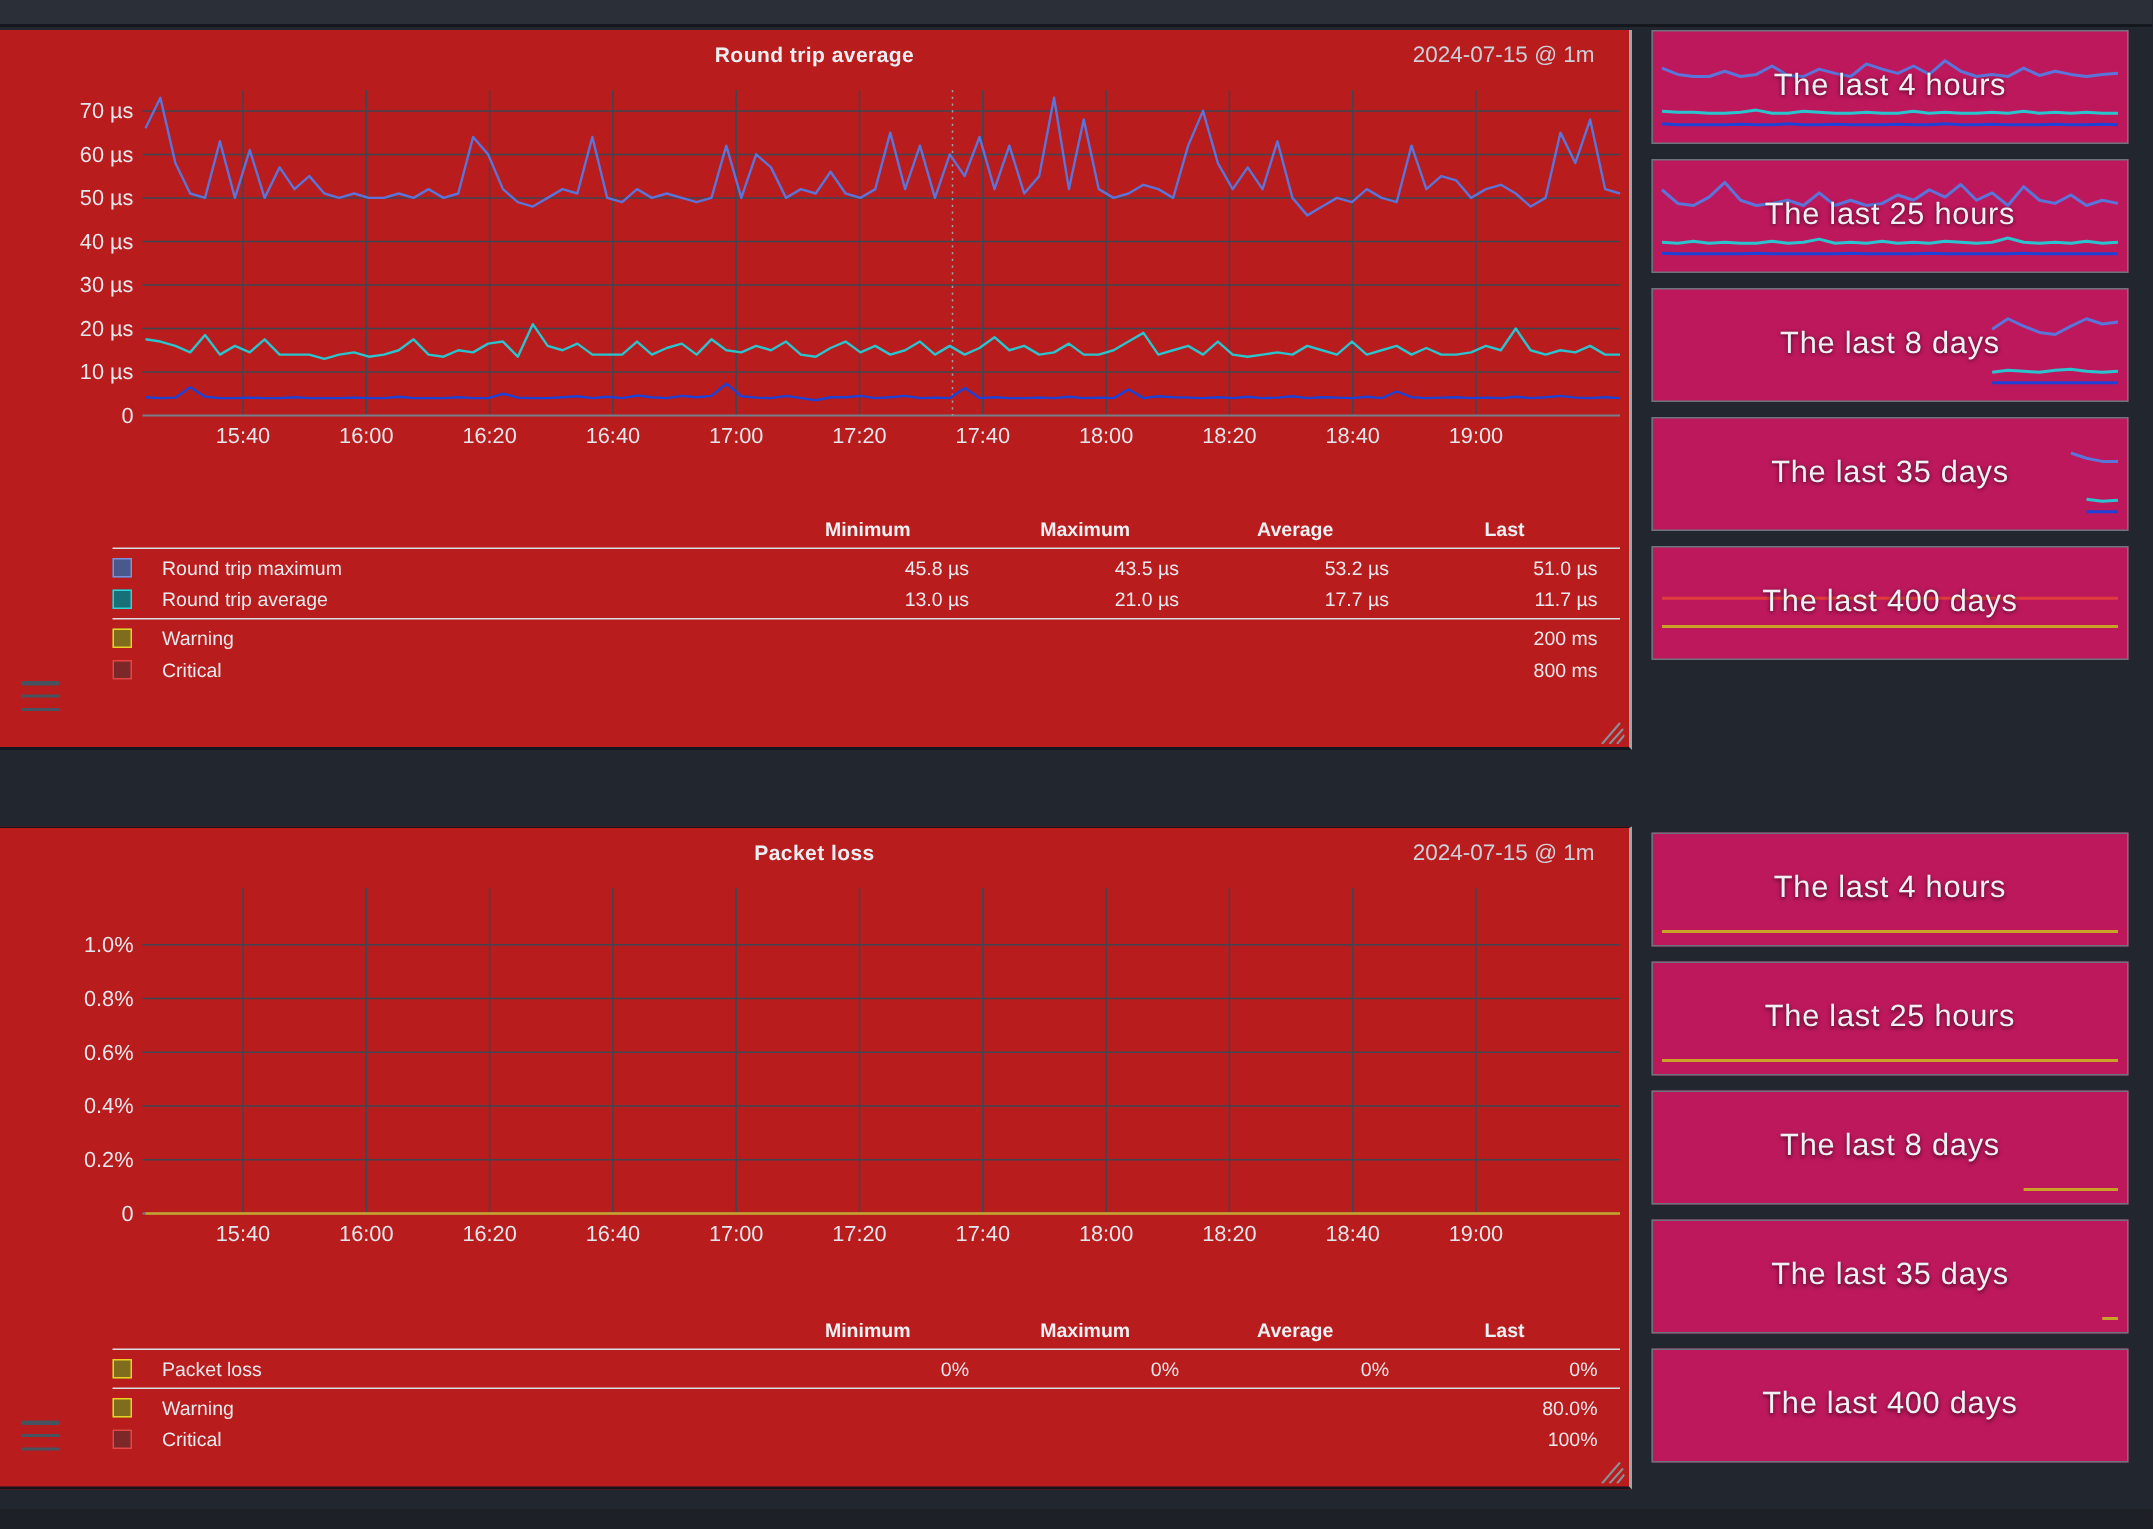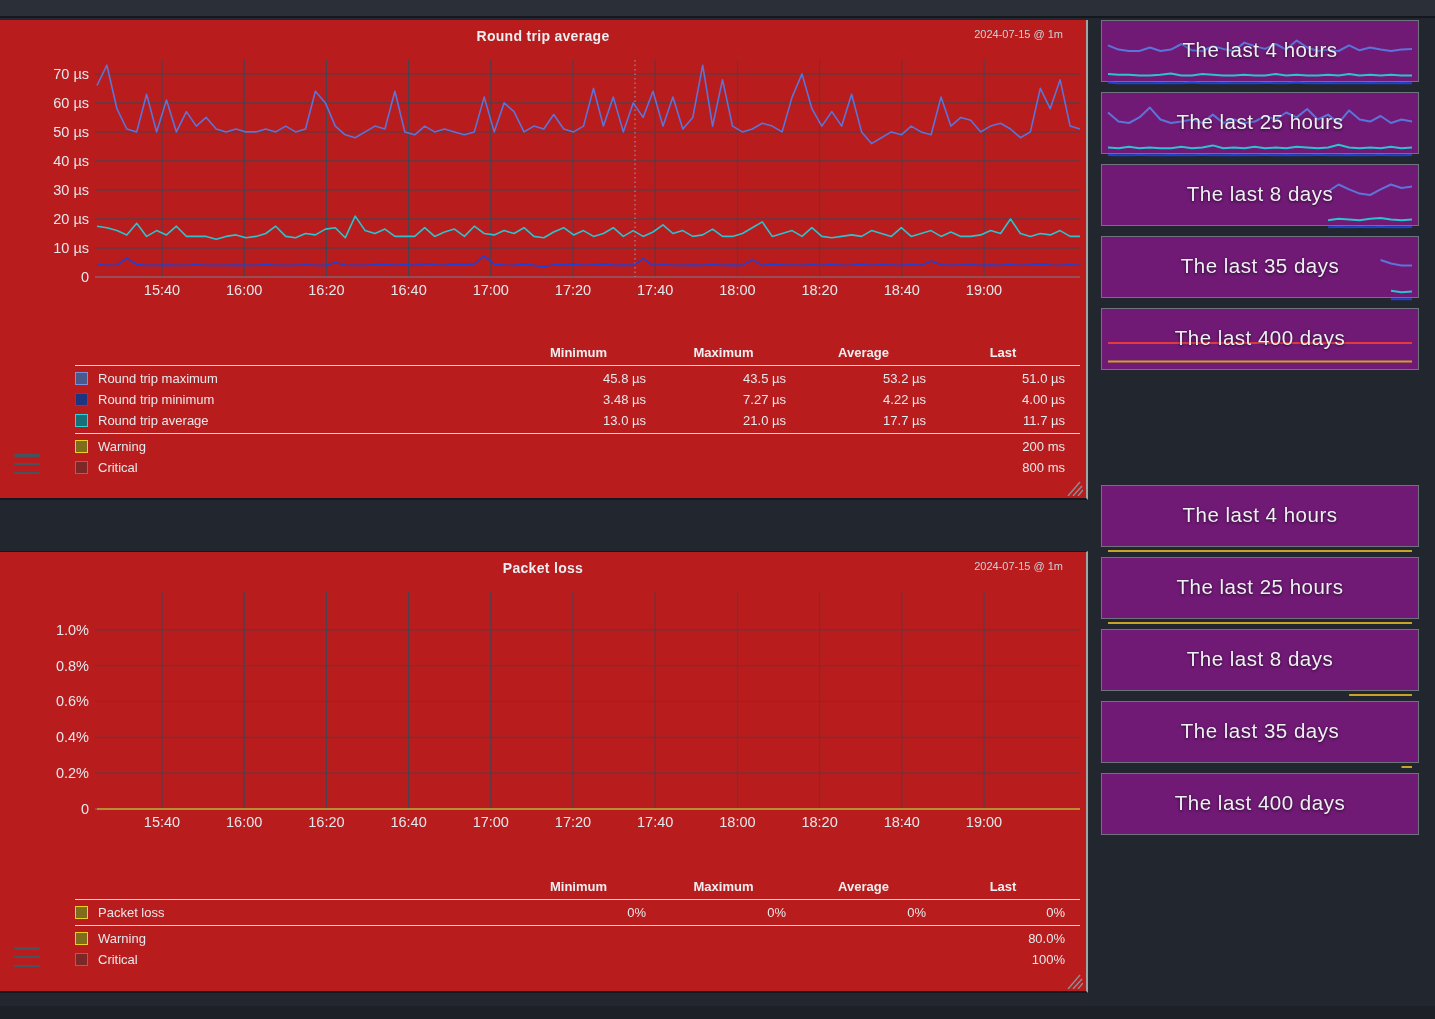--- a/index.html
+++ b/index.html
@@ -26,49 +26,49 @@
   }
   .panel-rt { height:480px; }
   .panel-gap { height:51px; }
   .panel-pl { height:442px; border-top:1px solid #14171d; }
   .title-row { position:relative; height:30px; }
   .chart-title {
     position:absolute; left:0; right:0; top:8px; text-align:center;
     font-size:14px; font-weight:bold; color:#eceef2; letter-spacing:.3px;
   }
   .chart-time {
-    position:absolute; right:23px; top:8px; font-size:11px; color:#ccd1d9;
+    position:absolute; right:23px; top:8px; font-size:15px; color:#ccd1d9;
   }
   svg.bigchart { display:block; }
   .axis-label { font-size:14.5px; fill:#e4e8ed; font-family:"Liberation Sans",sans-serif; }
   .legend {
     margin:36px 6px 0 75px; font-size:13px;
   }
   .panel-pl .legend { margin-top:38px; }
   .lg-grid { display:grid; grid-template-columns:1fr 150px 140px 140px 139px; align-items:center; }
   .lg-head { height:22px; font-weight:bold; color:#eef0f3; }
   .lg-head > div { text-align:center; padding-right:15px; }
   .lg-head > div:first-child { text-align:left; }
   .lg-hr { border:none; border-top:1px solid #d9dde3; height:0; margin:2px 0; }
   .lg-row { height:21px; color:#e6e9ed; }
   .lg-val { text-align:right; padding-right:15px; }
-  .label-cell { display:flex; align-items:center; gap:10px; }
+  .label-cell { display:flex; align-items:center; gap:20px; }
   .swatch {
     width:13px; height:13px; border:1.5px solid; display:inline-block; flex:none;
   }
   .drag-handle {
     position:absolute; left:14px; bottom:24px; width:26px; height:20px;
     display:flex; flex-direction:column; justify-content:space-between; cursor:grab;
   }
   .drag-handle span { display:block; height:2.5px; background:#47535f; border-radius:2px; }
   .resize-handle { position:absolute; right:3px; bottom:2px; width:17px; height:15px; cursor:nwse-resize; }
   .sidebar { position:absolute; left:1090px; top:0; width:345px; }
   .thumb {
-    position:relative; margin:0 14px 10px 11px; width:318px; height:62px;
-    background:#701a75; border:1px solid #6e747e; cursor:pointer;
+    position:relative; margin:0 14px 10px 11px; width:318px; height:76px;
+    background:#be185d; border:1px solid #6e747e; cursor:pointer;
   }
   .thumb svg { position:absolute; left:0; top:0; }
   .thumb .thumb-label {
     position:absolute; left:0; right:0; top:50%; transform:translateY(-54%);
     text-align:center; font-size:20.5px; color:#eef0f3; letter-spacing:.5px;
     text-shadow:0 1px 3px rgba(0,0,0,.65); white-space:nowrap;
   }
   .group-spacer { height:105px; }
   .sb-top-pad { height:0px; }
 </style>
@@ -151,30 +151,20 @@
             <span class="swatch" style="background: rgb(73, 89, 140); border-color: rgb(125, 144, 220);"></span>
             <span>Round trip maximum</span>
           </div>
           <div class="lg-val">45.8 µs</div>
           <div class="lg-val">43.5 µs</div>
           <div class="lg-val">53.2 µs</div>
           <div class="lg-val">51.0 µs</div>
         </div>
         <div class="lg-grid lg-row">
           <div class="label-cell">
-            <span class="swatch" style="background: rgb(29, 53, 128); border-color: rgb(44, 77, 224);"></span>
-            <span>Round trip minimum</span>
-          </div>
-          <div class="lg-val">3.48 µs</div>
-          <div class="lg-val">7.27 µs</div>
-          <div class="lg-val">4.22 µs</div>
-          <div class="lg-val">4.00 µs</div>
-        </div>
-        <div class="lg-grid lg-row">
-          <div class="label-cell">
             <span class="swatch" style="background: rgb(23, 112, 120); border-color: rgb(47, 211, 218);"></span>
             <span>Round trip average</span>
           </div>
           <div class="lg-val">13.0 µs</div>
           <div class="lg-val">21.0 µs</div>
           <div class="lg-val">17.7 µs</div>
           <div class="lg-val">11.7 µs</div>
         </div>
         <hr class="lg-hr">
         <div class="lg-grid lg-row">

